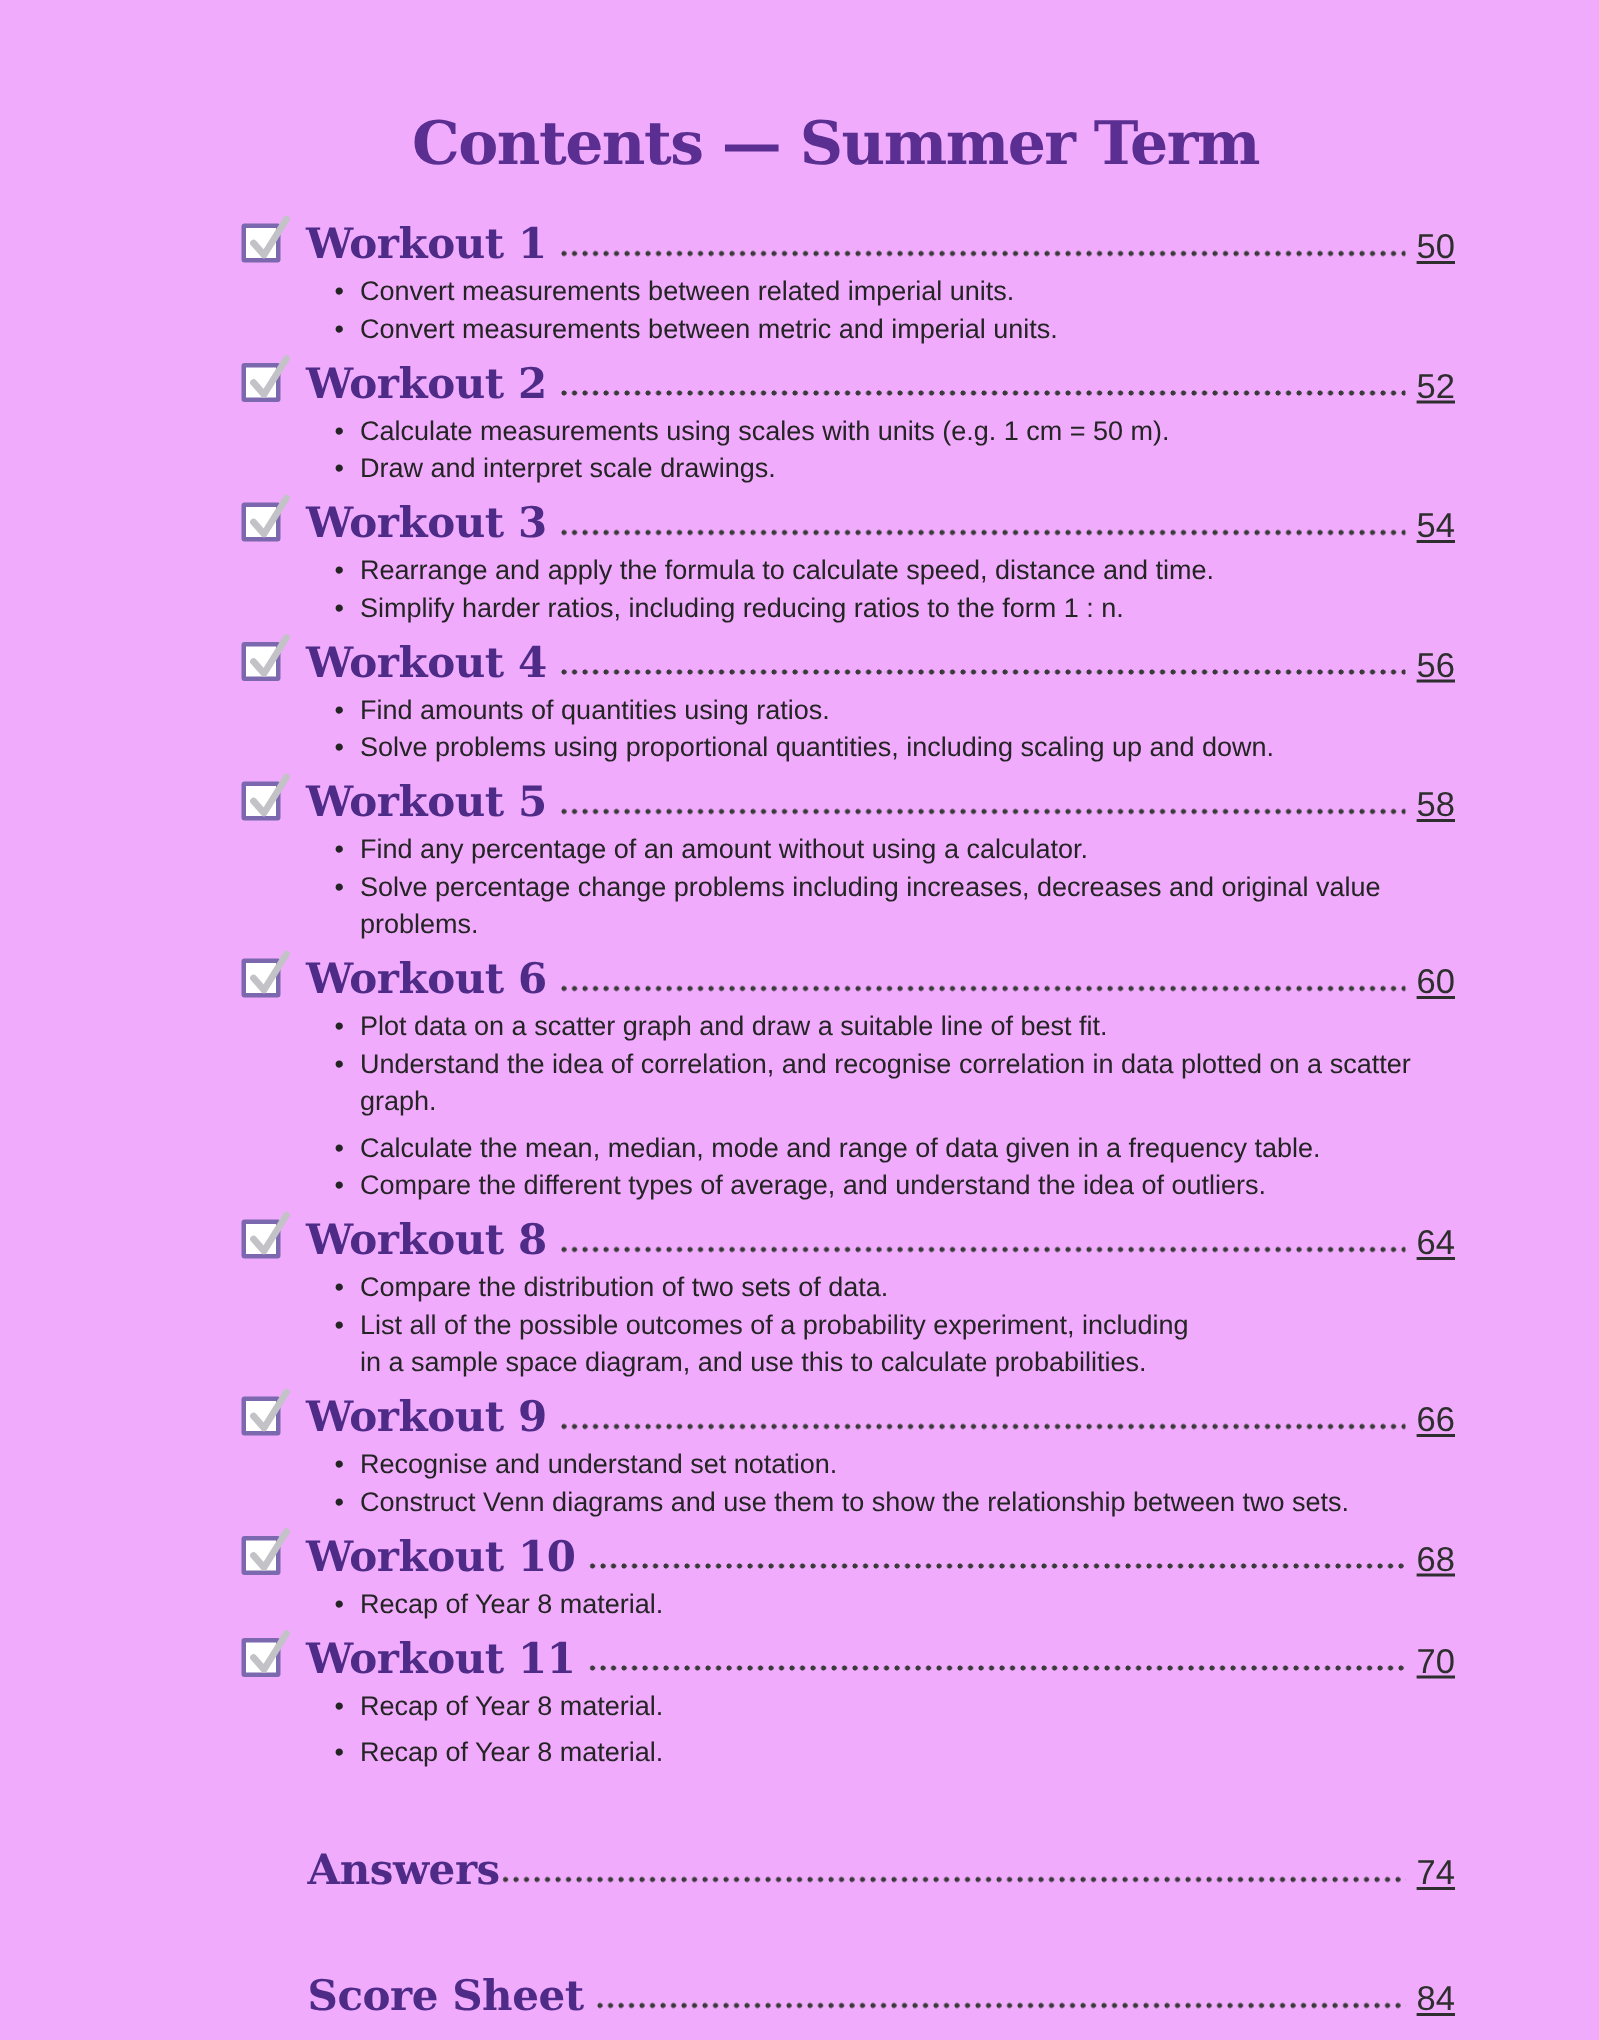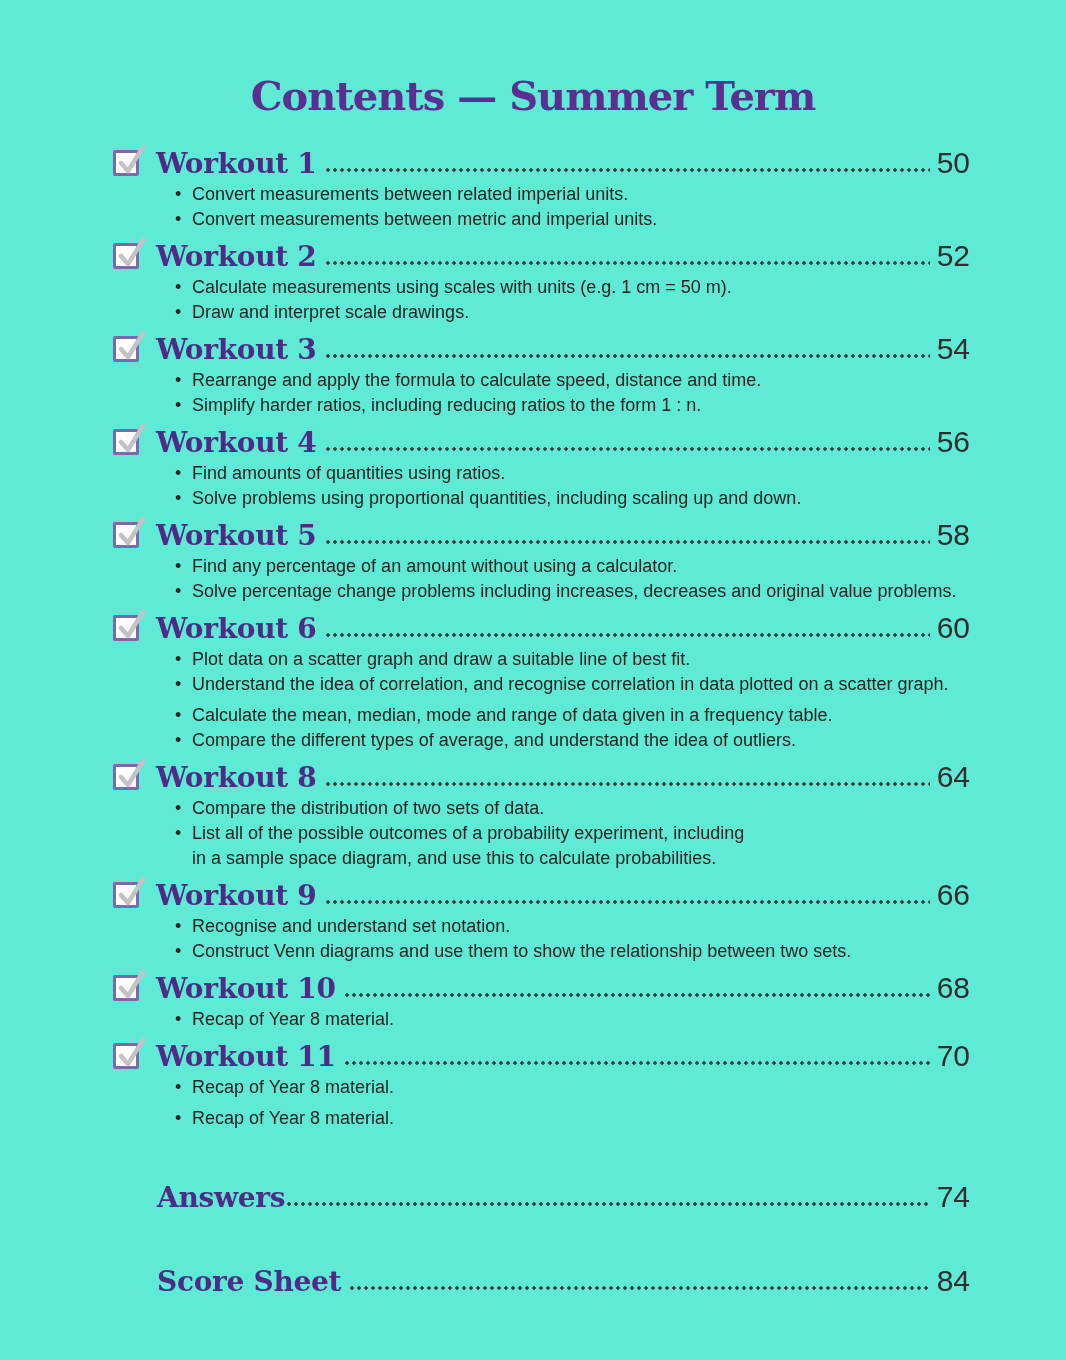--- a/index.html
+++ b/index.html
@@ -4,26 +4,27 @@
 <style>
   html, body {
     margin: 0;
     padding: 0;
     background: #ffffff;
   }
   .page {
     position: relative;
     width: 1066px;
     height: 1360px;
-    background: #5eead4;
+    background: #f0abfc;
     overflow: hidden;
     font-family: "Liberation Sans", sans-serif;
     color: #2b2b2b;
     box-sizing: border-box;
     padding-top: 72px;
+    padding-left: 48px;
   }
   .page-title {
     margin: 0;
     text-align: center;
     font-family: "DejaVu Serif", serif;
     font-weight: bold;
     font-size: 40px;
     letter-spacing: -1px;
     color: #5b2e91;
   }
@@ -71,24 +72,25 @@
     transform: translateY(-1px);
     background-image: radial-gradient(circle at 2px 2px, #3a3a3a 1.5px, transparent 1.9px);
     background-size: 7px 4px;
     background-repeat: repeat-x;
     background-position: left bottom;
   }
   .leader.tight { margin-left: 2px; }
   .page-num {
     font-family: "Liberation Sans", sans-serif;
     font-weight: normal;
-    font-size: 30px;
+    font-size: 23px;
     color: #2e2e2e;
     white-space: nowrap;
     flex: none;
+    text-decoration: underline;
   }
   ul.bullets {
     list-style: none;
     margin: 1px 0 6px 0;
     padding: 0 0 0 62px;
   }
   ul.bullets li {
     position: relative;
     font-size: 18px;
     line-height: 25px;

